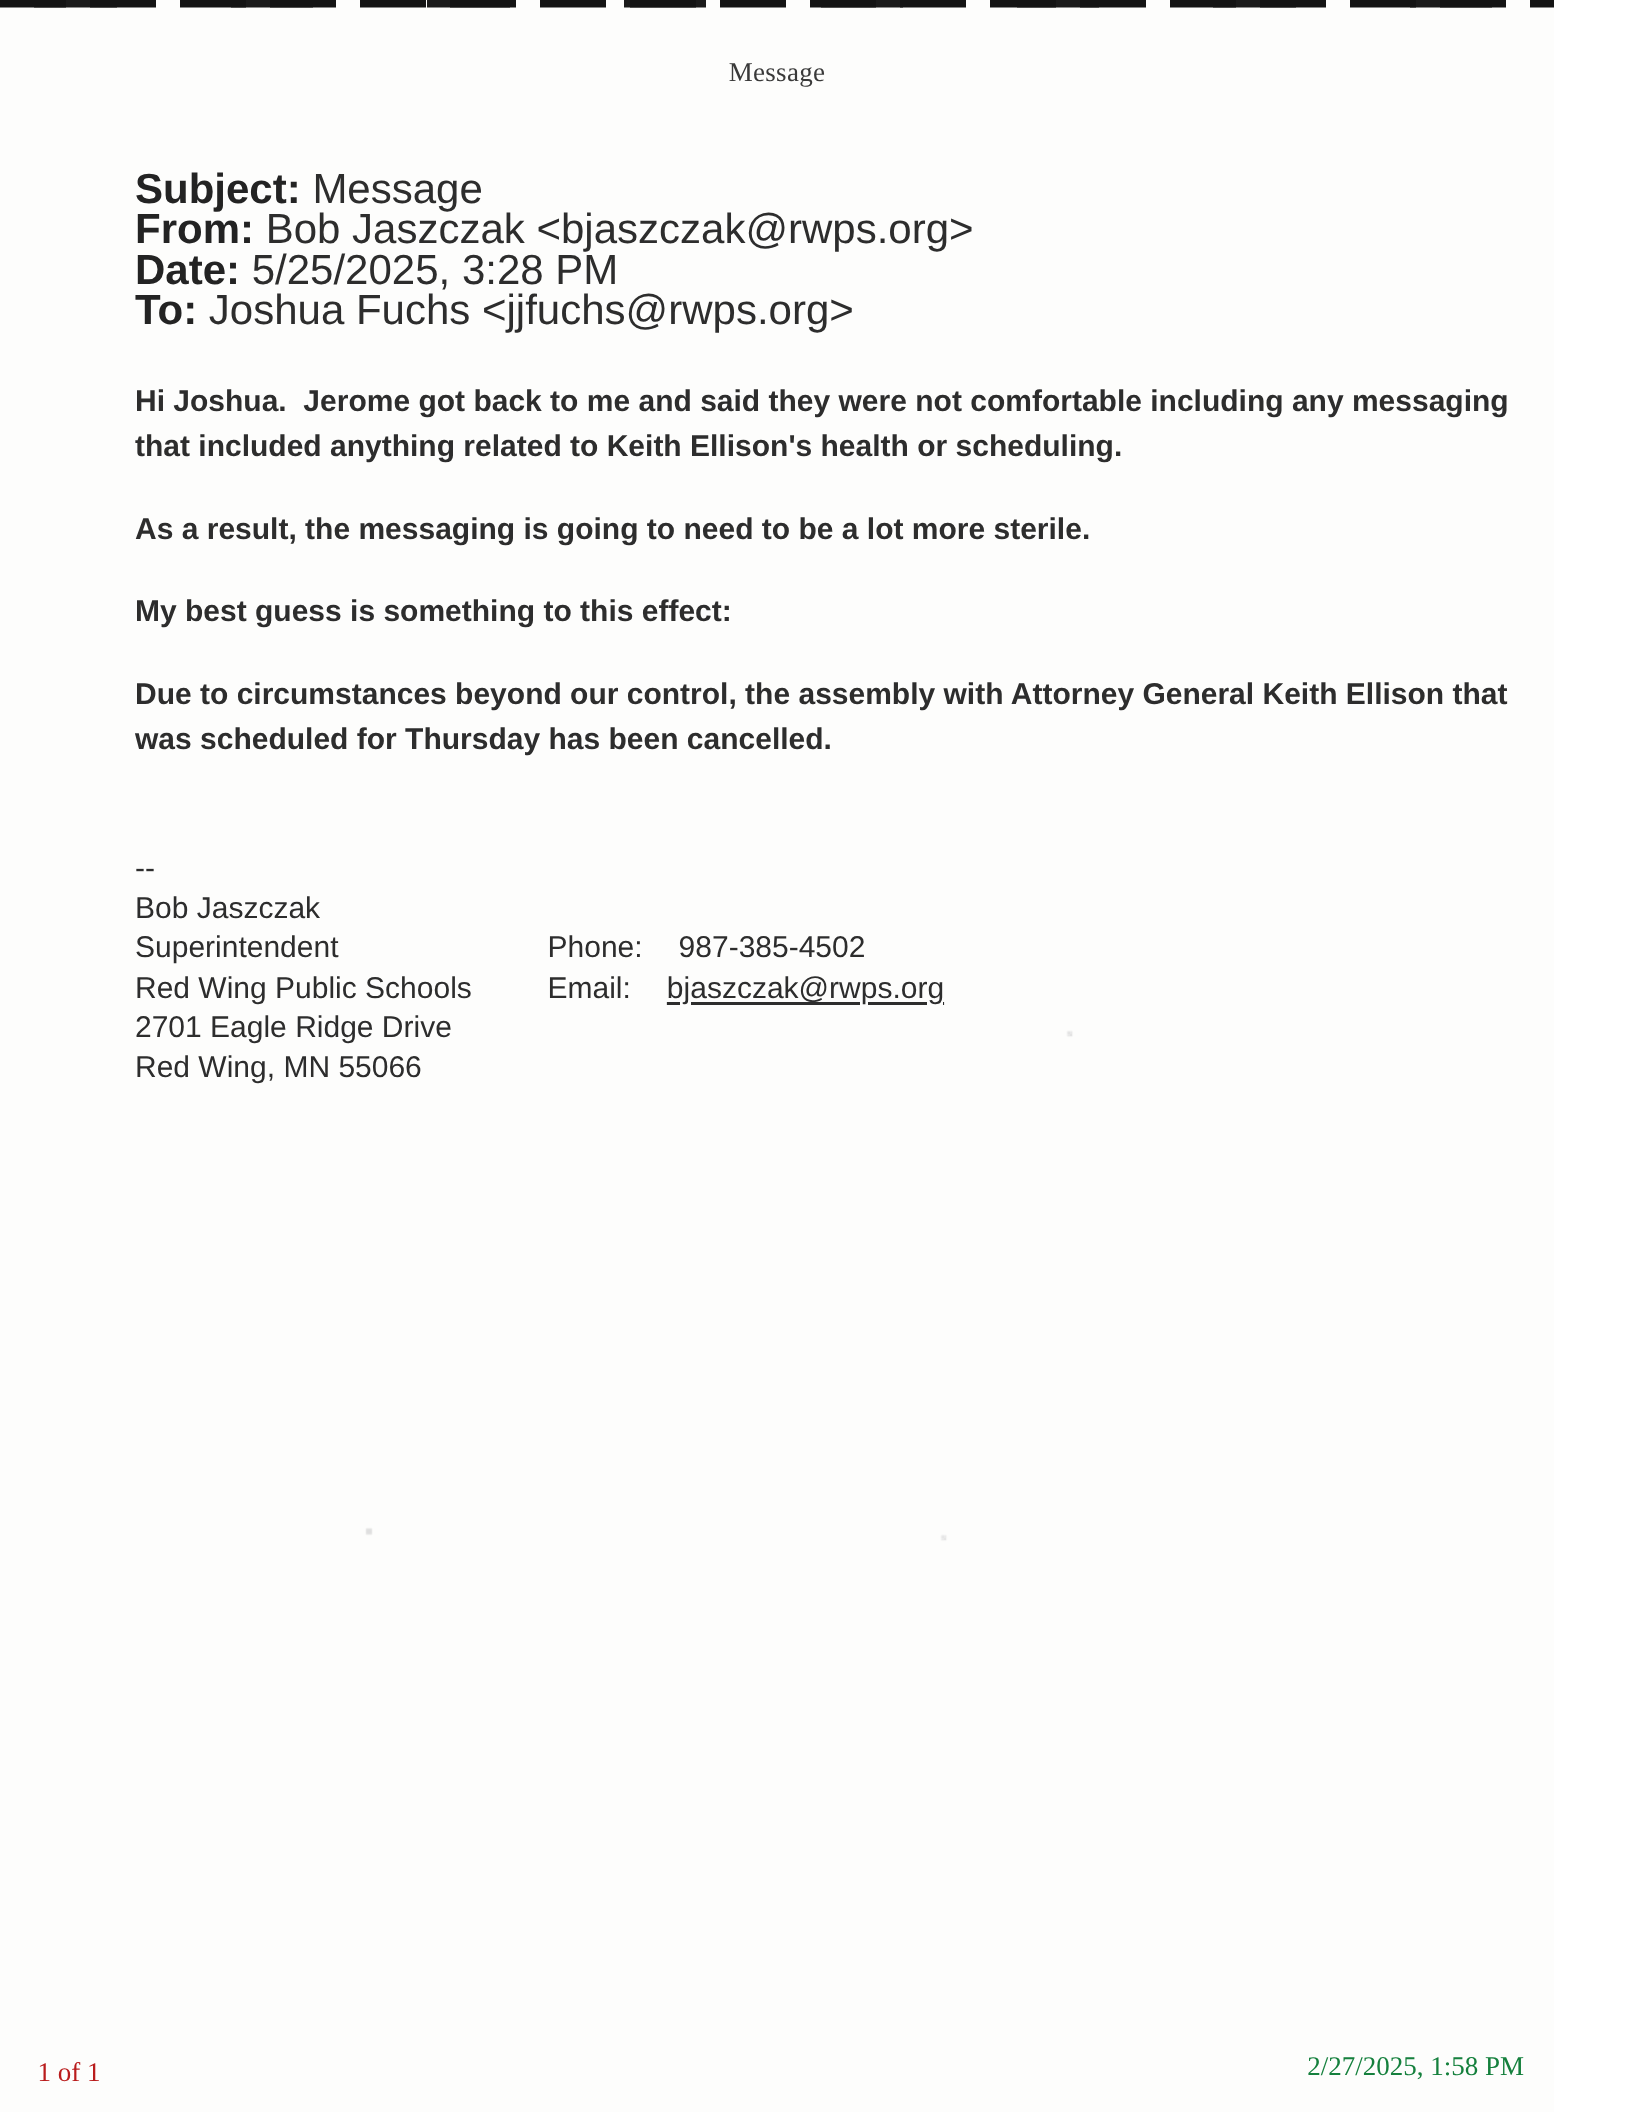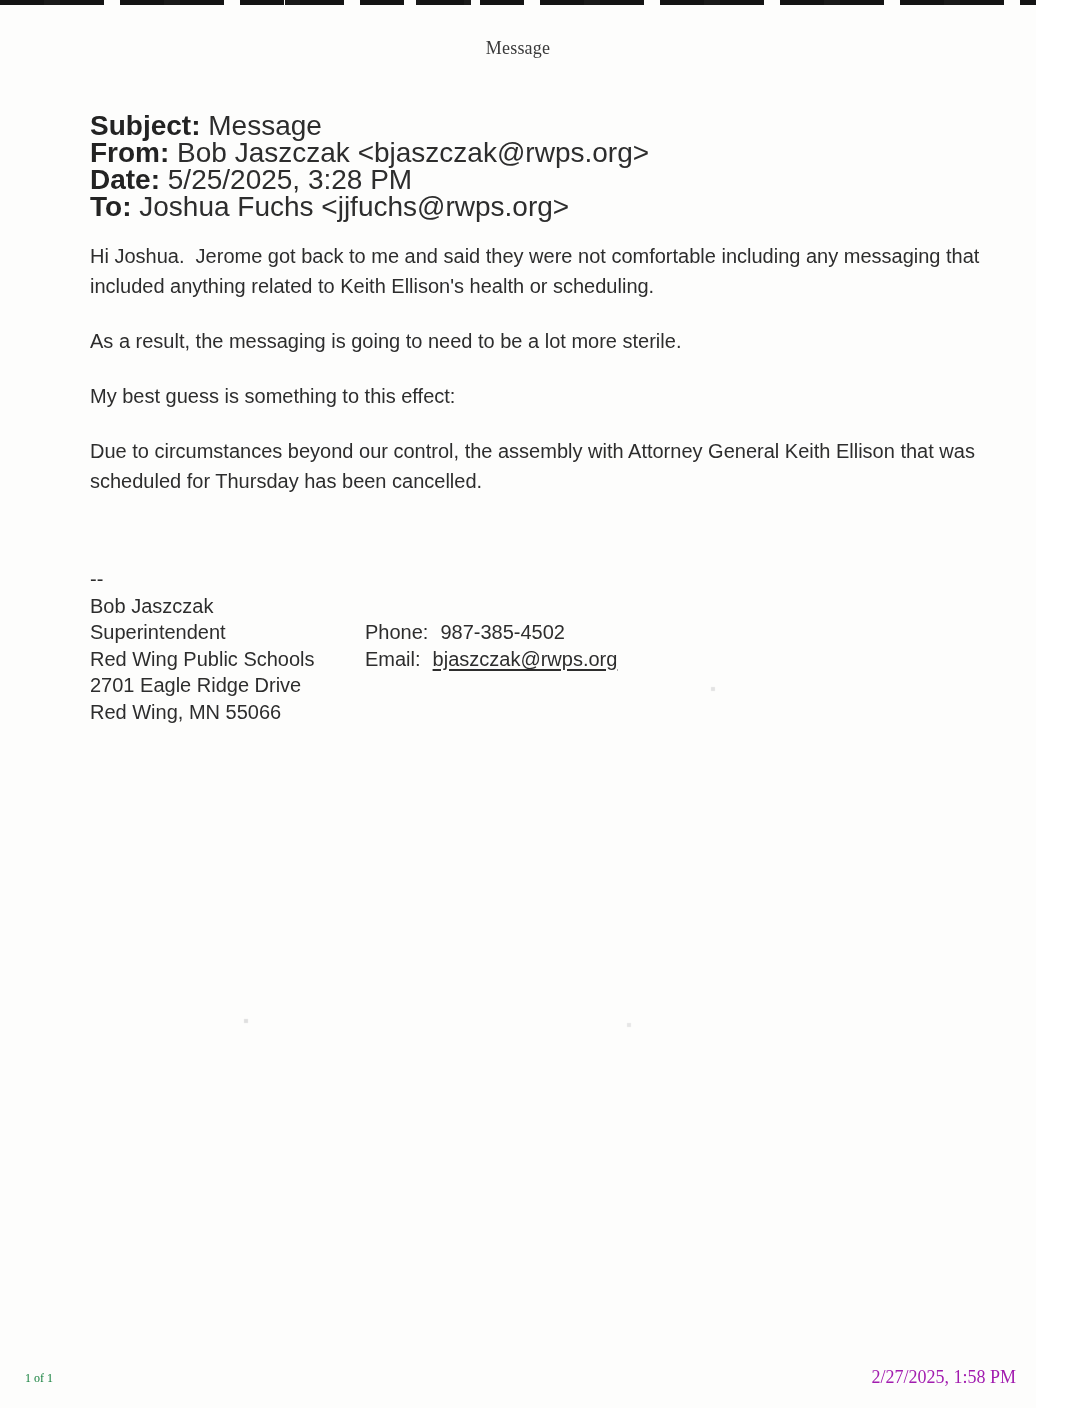--- a/index.html
+++ b/index.html
@@ -43,50 +43,51 @@
   .header .lbl { font-weight: bold; color: #232323; }
 
   .body {
     position: absolute;
     top: 241px; left: 90px;
     width: 935px;
     font-size: 20px;
     line-height: 30px;
   }
   .body p {
-    margin: 0 0 25px 0;
+    margin: 12px 0 25px 0;
     white-space: pre-wrap;
+    font-weight: bold;
   }
 
   .sig-left {
     position: absolute;
     top: 566px; left: 90px;
     font-size: 20px;
     line-height: 26.5px;
   }
   .sig-right {
     position: absolute;
     top: 619px; left: 365px;
     font-size: 20px;
     line-height: 26.5px;
   }
-  .sig-right .lbl { margin-right: 12px; }
+  .sig-right .lbl { margin-right: 24px; }
   .u { text-decoration: underline; text-underline-offset: 3px; }
 
   .footer-left {
     position: absolute;
     left: 25px; top: 1371px;
-    font-size: 12px;
-    color: #15803d;
+    font-size: 18px;
+    color: #b91c1c;
   }
   .footer-right {
     position: absolute;
     right: 20px; top: 1367px;
     font-size: 18px;
-    color: #a21caf;
+    color: #15803d;
   }
 
   
   .edge-line {
     position: absolute;
     left: 1079px; top: 213px;
     width: 2px; height: 1195px;
     background: #e4e4e7;
   }
   .edge-yellow {

